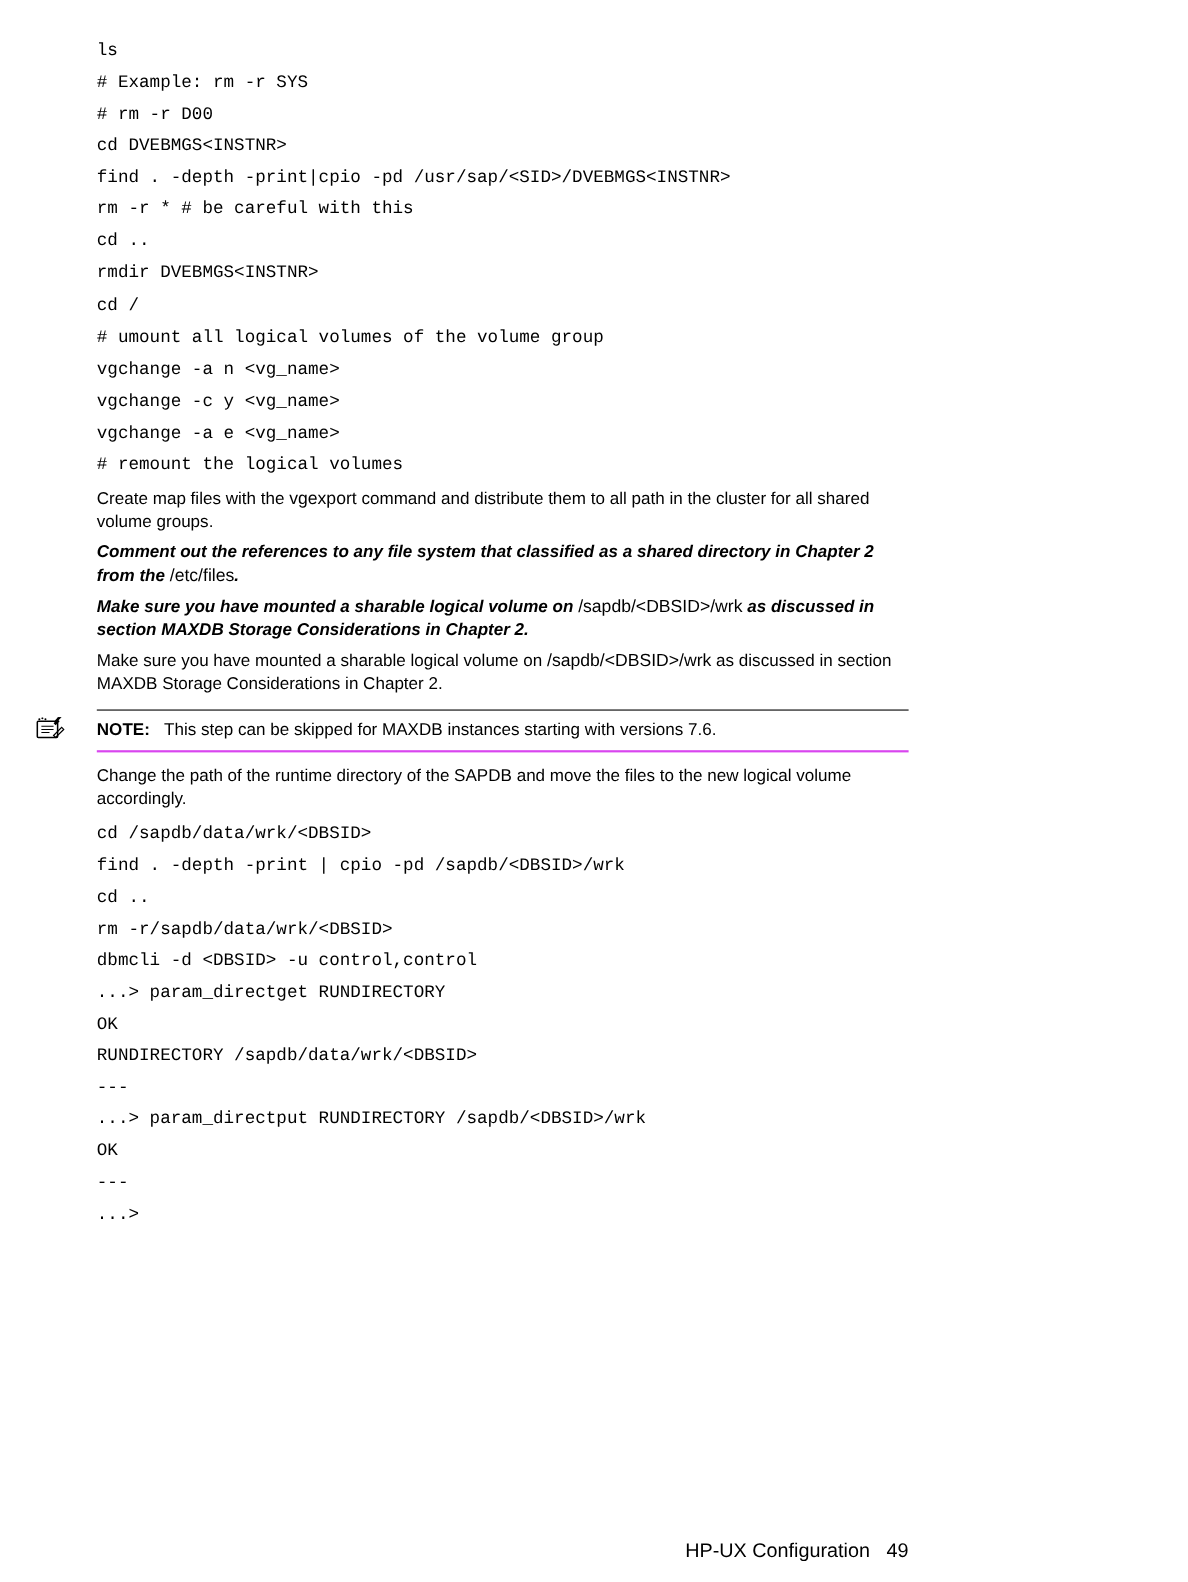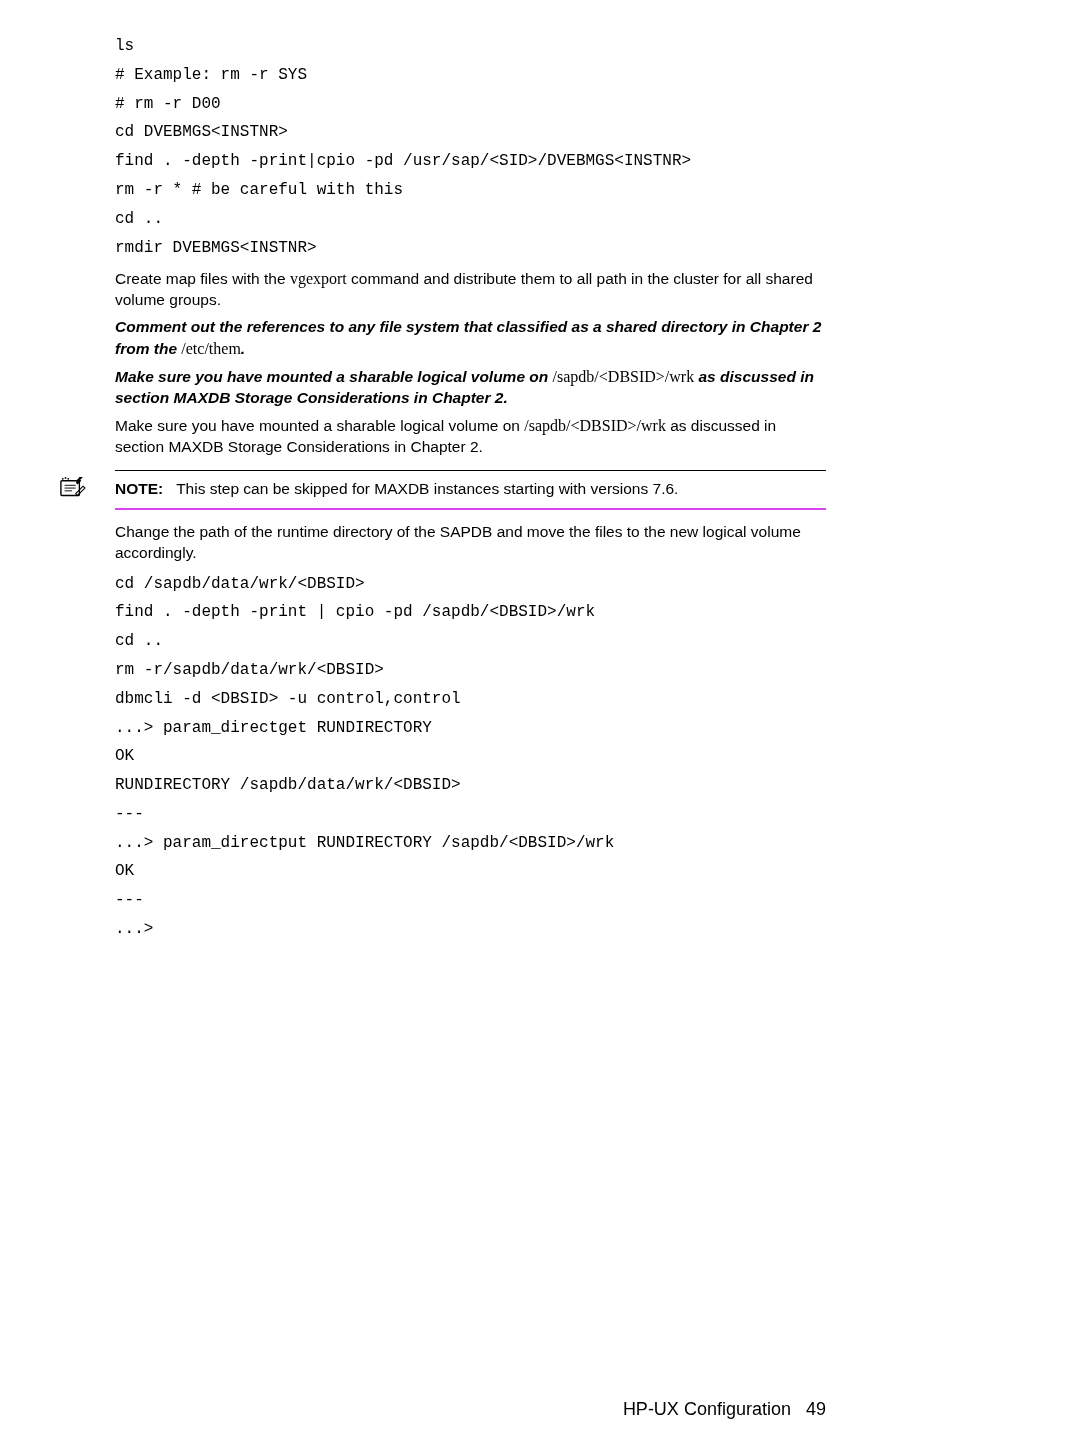--- a/index.html
+++ b/index.html
@@ -6,41 +6,41 @@
   html, body {
     margin: 0;
     padding: 0;
     font-family: Arial, Helvetica, sans-serif;
     background: #fff;
     color: #000;
   }
   .page {
     width: 884px;
     min-height: 1438px;
-    padding: 30px 58px 30px 115px;
+    padding: 30px 58px 30px 88px;
     box-sizing: border-box;
     position: relative;
   }
   .codeblock {
     font-family: "Courier New", Courier, monospace;
     font-size: 16px;
     line-height: 1.8;
     white-space: pre;
     margin: 2px 0;
   }
   .body-text {
     font-family: "Futura", Arial, sans-serif;
     font-size: 15.5px;
     line-height: 1.35;
     margin: 6px 0;
   }
   .bold { font-weight: bold; }
   .ital { font-style: italic; }
   .mono-inline {
-    font-family: Liberation Serif, serif;
+    font-family: Liberation Sans, sans-serif;
     font-size: 16px;
   }
   .note-block {
     border-top: 1px solid #000;
     border-bottom: 2px solid #d946ef;
     padding: 8px 0;
     margin: 12px 0;
     position: relative;
   }
   .note-icon {
@@ -72,29 +72,35 @@
   <div class="codeblock">ls
 # Example: rm -r SYS
 # rm -r D00
 cd DVEBMGS&lt;INSTNR&gt;
 find . -depth -print|cpio -pd /usr/sap/&lt;SID&gt;/DVEBMGS&lt;INSTNR&gt;
 rm -r * # be careful with this
 cd ..
 rmdir DVEBMGS&lt;INSTNR&gt;</div>
 
 
+  <div class="codeblock">cd /
+# umount all logical volumes of the volume group
+vgchange -a n &lt;vg_name&gt;
+vgchange -c y &lt;vg_name&gt;
+vgchange -a e &lt;vg_name&gt;
+# remount the logical volumes</div>
 
 
   <p class="body-text">
     <span>Create map files with the </span><span class="mono-inline">vgexport</span><span> command and distribute them to all path in the cluster for all shared volume groups.</span>
   </p>
 
 
   <p class="body-text">
-    <span class="bold ital">Comment out the references to any file system that classified as a shared directory in Chapter 2 from the </span><span class="mono-inline">/etc/them</span><span class="bold ital">.</span>
+    <span class="bold ital">Comment out the references to any file system that classified as a shared directory in Chapter 2 from the </span><span class="mono-inline">/etc/files</span><span class="bold ital">.</span>
   </p>
 
 
   <p class="body-text">
     <span class="bold ital">Make sure you have mounted a sharable logical volume on </span><span class="mono-inline">/sapdb/&lt;DBSID&gt;/wrk</span><span class="bold ital"> as discussed in section MAXDB Storage Considerations in Chapter 2.</span>
   </p>
 
   <p class="body-text">
     <span>Make sure you have mounted a sharable logical volume on </span><span class="mono-inline">/sapdb/&lt;DBSID&gt;/wrk</span><span> as discussed in section MAXDB Storage Considerations in Chapter 2.</span>
   </p>

